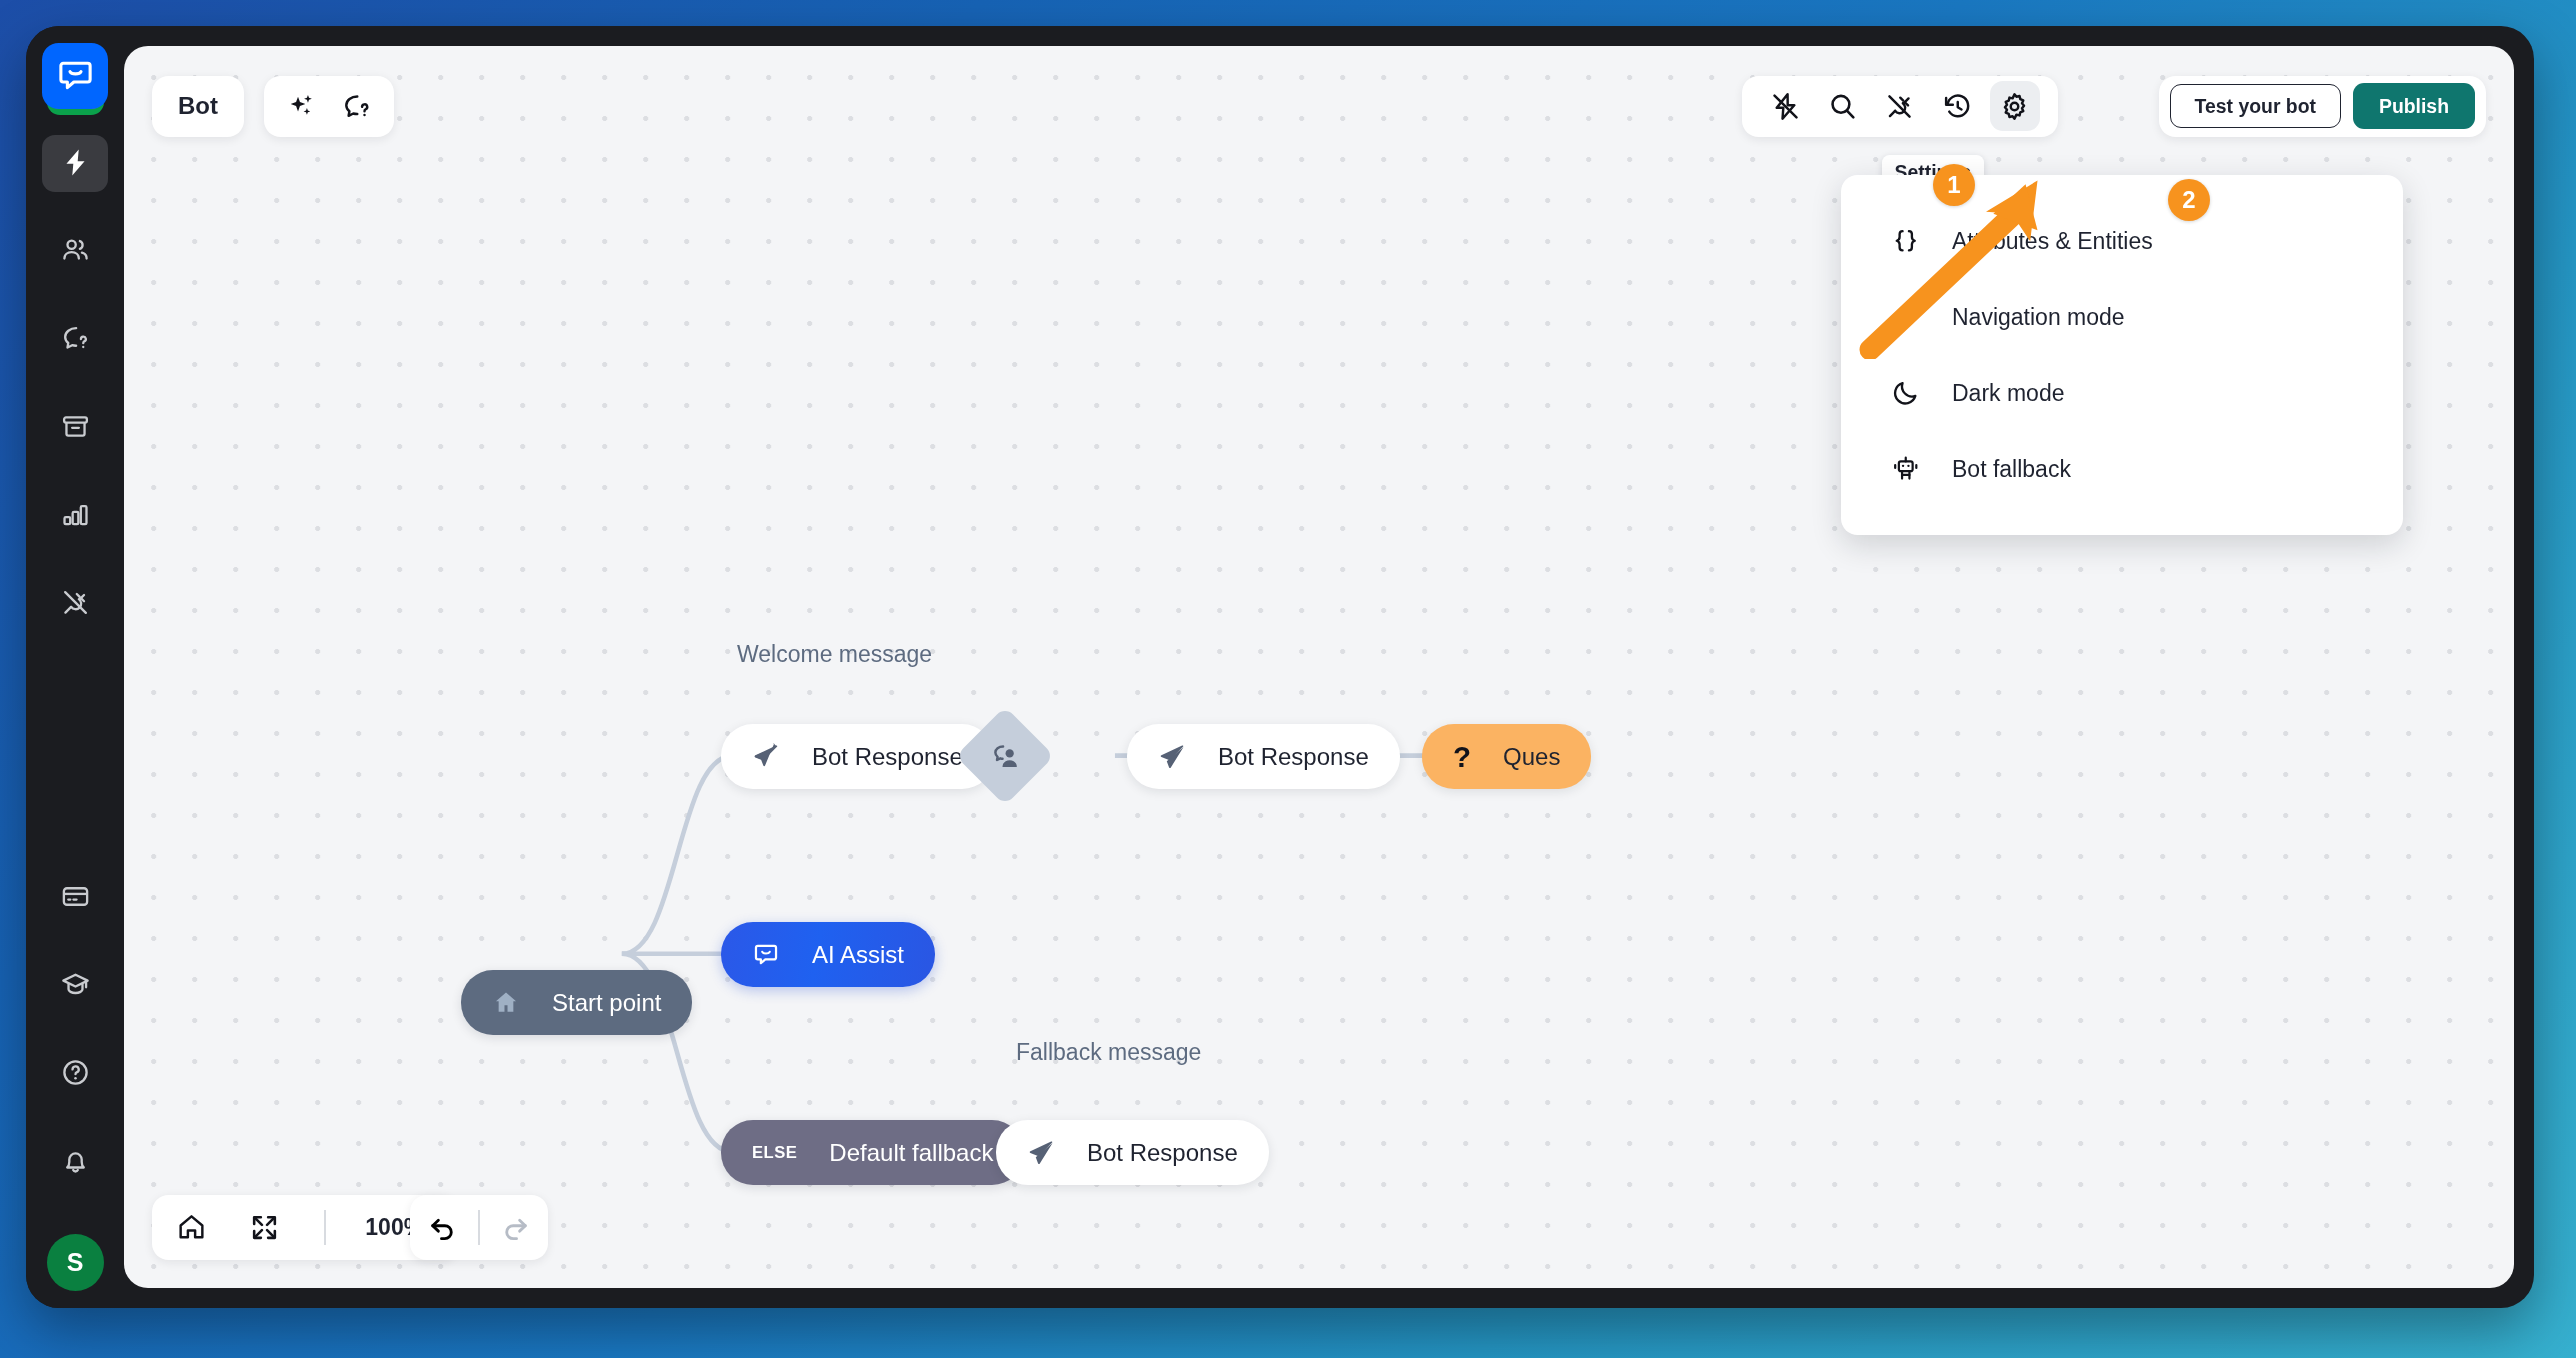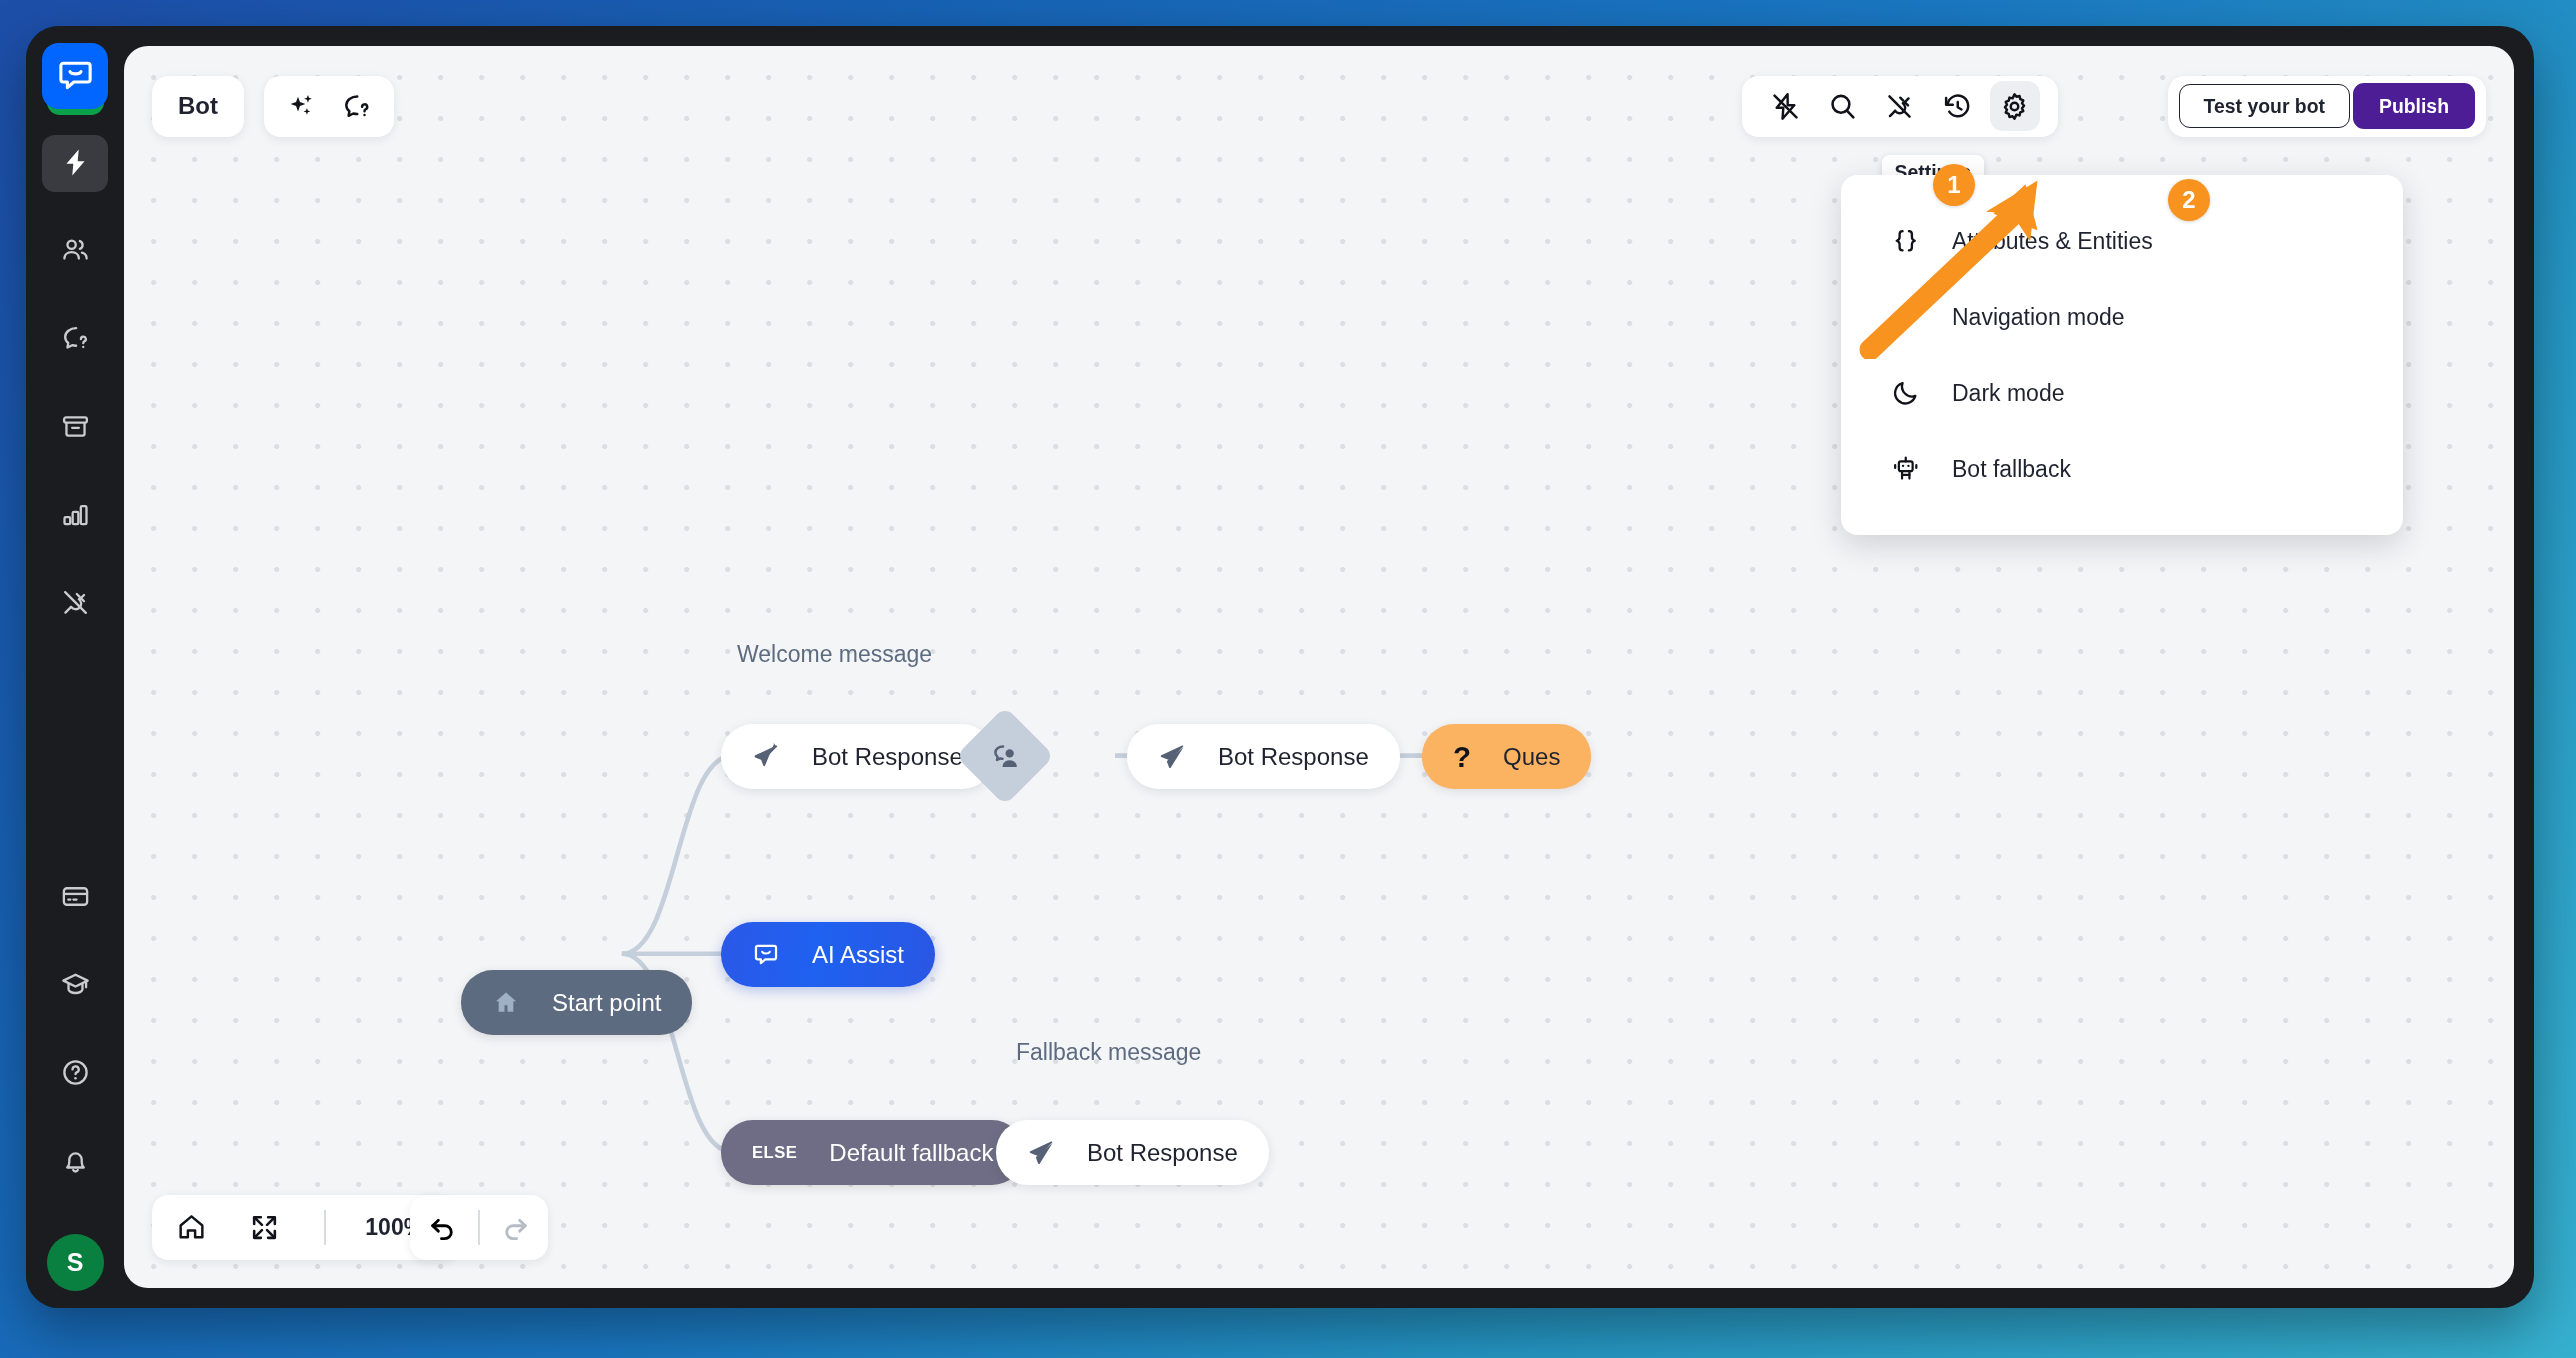--- a/index.html
+++ b/index.html
@@ -107,33 +107,33 @@
   }
   .tool-btn {
     width: 50px; height: 50px; border-radius: 13px;
     display: flex; align-items: center; justify-content: center;
     color: #12131a; position: relative;
   }
   .tool-btn.hovered { background: #eceef1; }
 
   .actions-chip {
     position: absolute; right: 28px; top: 29.5px;
-    height: 61px; padding: 0 11px; gap: 3px;
+    height: 61px; padding: 0 11px; gap: 12px;
   }
   .btn-outline {
     height: 44px; padding: 0 24px;
     border: 1.8px solid #1f2330; border-radius: 11px;
     background: #fff; color: #1f2330;
     font-size: 19.4px; font-weight: 600;
     display: flex; align-items: center;
   }
   .btn-primary {
     height: 46px; padding: 0 26px;
     border-radius: 11px;
-    background: #4c1d95; color: #fff;
+    background: #0f766e; color: #fff;
     font-size: 19.4px; font-weight: 600;
     display: flex; align-items: center;
   }
 
   
   .tooltip {
     position: absolute; right: 530px; top: 109px;
     background: #fff;
     border-radius: 7.4px;
     padding: 5.5px 13px;

